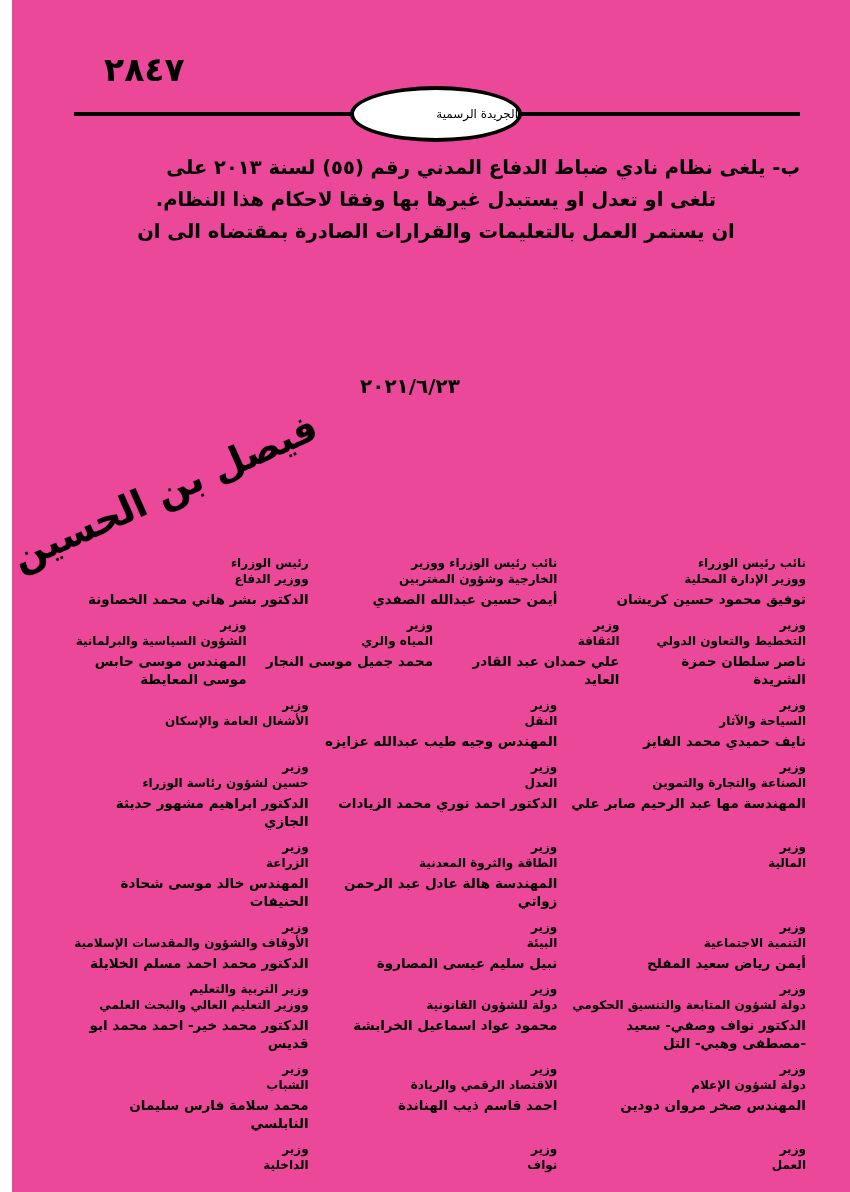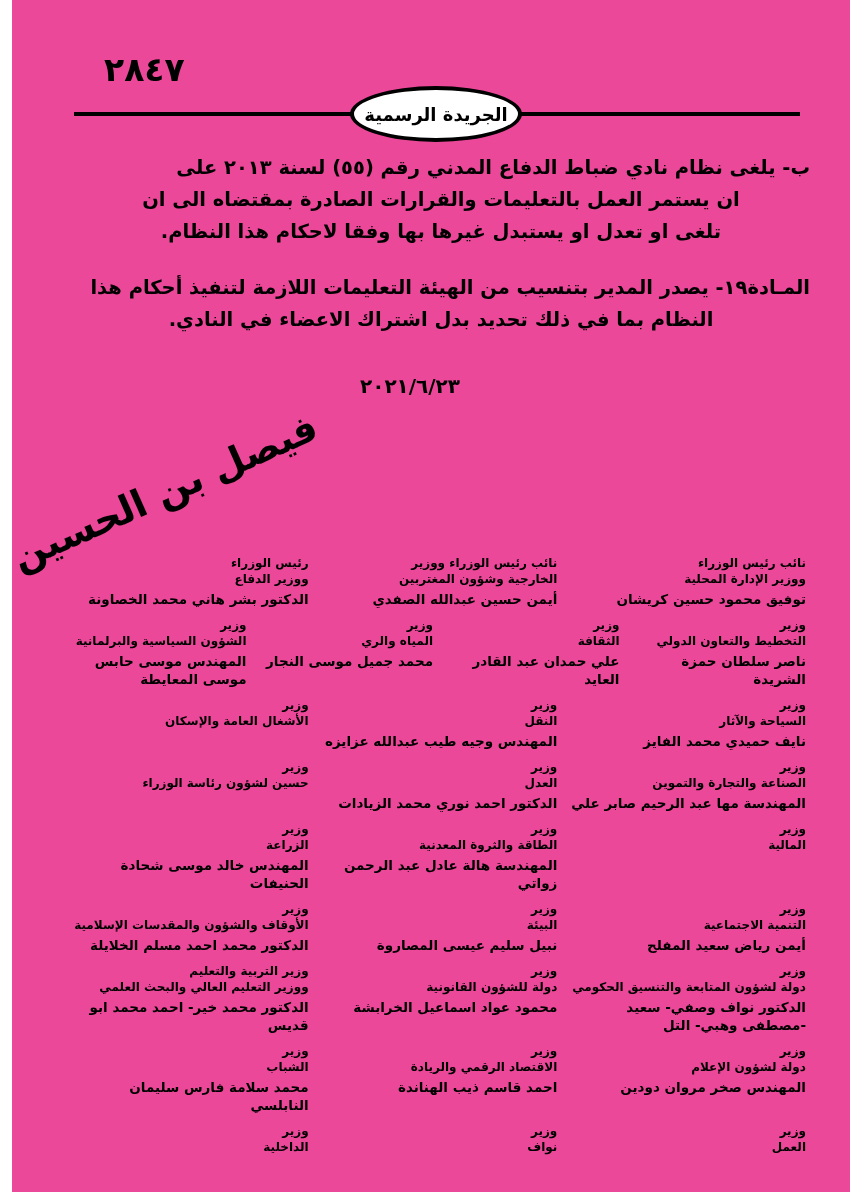--- a/index.html
+++ b/index.html
@@ -10,25 +10,25 @@
   .page-number{
     position:absolute;top:50px;left:92px;
     font-size:33px;font-weight:bold;letter-spacing:2px;
   }
   .header-rule{
     position:absolute;top:112px;left:62px;width:726px;height:4px;background:#000;
   }
   .header-oval{
     position:absolute;top:86px;left:338px;width:164px;height:48px;
     background:#fff;border:4px solid #000;border-radius:50%;
-    display:flex;align-items:center;justify-content:center;
-    font-size:18px;font-weight:bold;z-index:2;direction:rtl;
+    display:flex;align-items:center;
+    font-size:12px;font-weight:normal;z-index:2;direction:rtl;
   }
   .body-paragraphs{
-    position:absolute;top:152px;right:52px;left:60px;
+    position:absolute;top:152px;right:62px;left:60px;
     direction:rtl;font-weight:bold;font-size:19.5px;
   }
   .para{margin-bottom:24px;}
   .pline{line-height:32px;}
   .pline.first{text-align:right;}
   .pline.cont{text-align:center;}
   .doc-date{
     position:absolute;top:374px;left:0;width:796px;text-align:center;
     font-size:20px;font-weight:bold;direction:rtl;letter-spacing:1px;
   }
@@ -55,26 +55,22 @@
 
   <div class="header-rule"></div>
 
   <div class="header-oval">
     <span>الجريدة الرسمية</span>
   </div>
 
   <div class="body-paragraphs">
       <div class="para">
         <div class="pline first">ب- يلغى نظام نادي ضباط الدفاع المدني رقم (٥٥) لسنة ٢٠١٣ على</div>
+        <div class="pline cont">تلغى او تعدل او يستبدل غيرها بها وفقا لاحكام هذا النظام.</div>
         <div class="pline cont">ان يستمر العمل بالتعليمات والقرارات الصادرة بمقتضاه الى ان</div>
-        <div class="pline cont">تلغى او تعدل او يستبدل غيرها بها وفقا لاحكام هذا النظام.</div>
-      </div>
-      <div class="para">
-        <div class="pline first">المـادة١٩- يصدر المدير بتنسيب من الهيئة التعليمات اللازمة لتنفيذ أحكام هذا</div>
-        <div class="pline cont">النظام بما في ذلك تحديد بدل اشتراك الاعضاء في النادي.</div>
       </div>
     </div>
 
   <div class="doc-date">٢٠٢١/٦/٢٣</div>
 
   <div class="signature">فيصل بن الحسين</div>
 
   <div class="ministers-grid">
       <div class="mrow">
         <div class="mcell">
@@ -138,20 +134,21 @@
           <div class="mname">المهندسة مها عبد الرحيم صابر علي</div>
         </div>
         <div class="mcell">
           <div class="mtitle">وزير</div>
           <div class="mtitle">العدل</div>
           <div class="mname">الدكتور احمد نوري محمد الزيادات</div>
         </div>
         <div class="mcell">
           <div class="mtitle">وزير</div>
           <div class="mtitle">حسين لشؤون رئاسة الوزراء</div>
+          <div class="mname">الدكتور ابراهيم مشهور حديثة الجازي</div>
         </div>
       </div>
       <div class="mrow">
         <div class="mcell">
           <div class="mtitle">وزير</div>
           <div class="mtitle">المالية</div>
         </div>
         <div class="mcell">
           <div class="mtitle">وزير</div>
           <div class="mtitle">الطاقة والثروة المعدنية</div>

